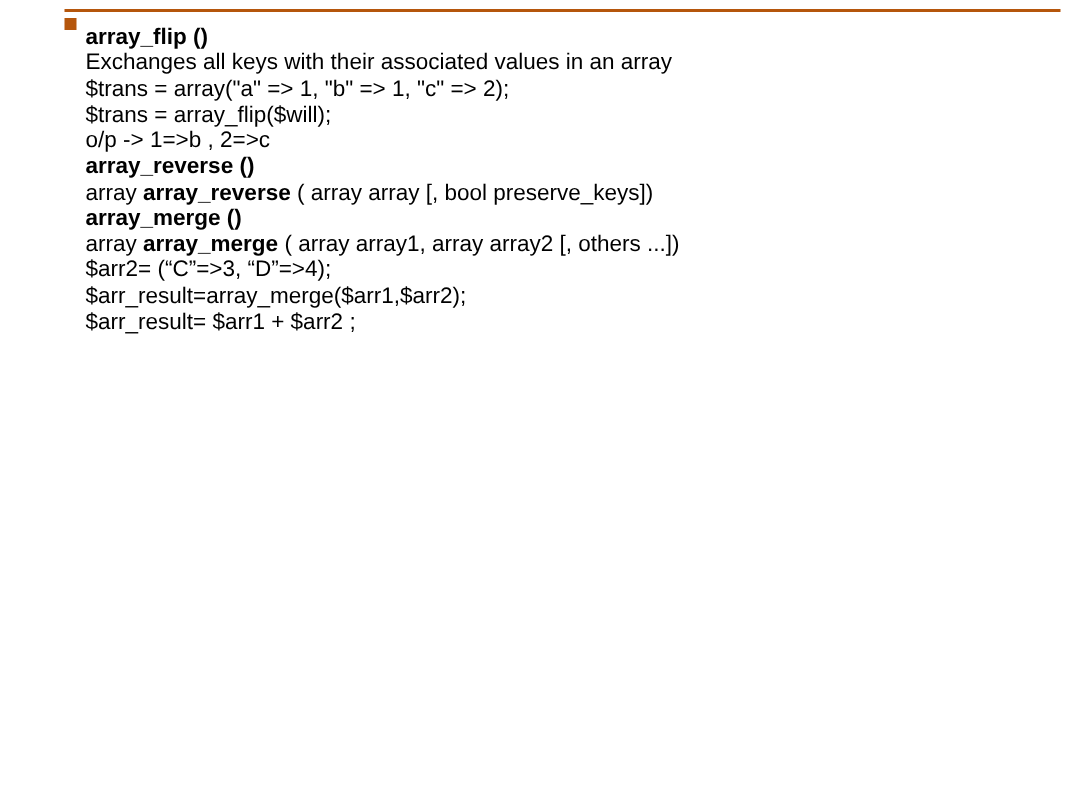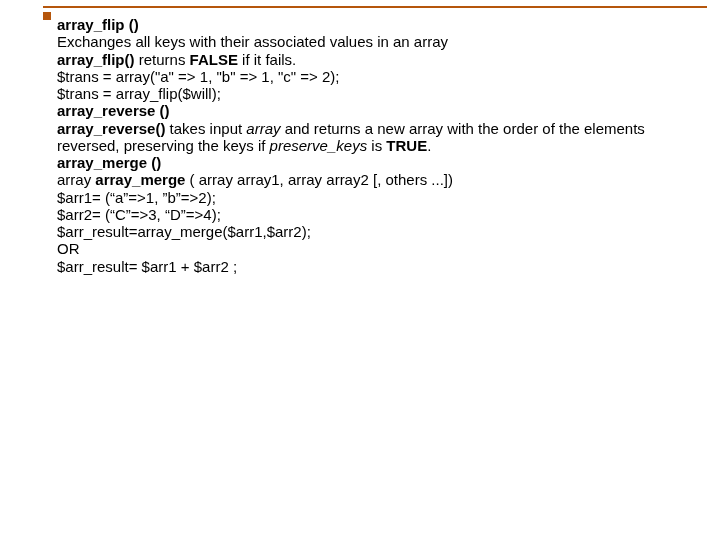--- a/index.html
+++ b/index.html
@@ -51,32 +51,28 @@
 </style>
 </head>
 <body>
 
 <div class="slide">
   <div class="rule"></div>
   <div class="bullet"></div>
   <div class="content">
     <p><span class="b">array_flip ()</span></p>
     <p>Exchanges all keys with their associated values in an array</p>
-    <p>
-      <span class="b">array_flip()</span><span> returns </span><span class="b">FALSE</span><span> if it fails.</span>
-    </p>
     <p>$trans = array("a" =&gt; 1, "b" =&gt; 1, "c" =&gt; 2);</p>
     <p>$trans = array_flip($will);</p>
+    <p>o/p -&gt;  1=&gt;b , 2=&gt;c</p>
     <p><span class="b">array_reverse ()</span></p>
     <p>
-      <span class="b">array_reverse()</span><span> takes input </span><span class="i">array</span><span> and returns a new array with the order of the elements reversed, preserving the keys if </span><span class="i">preserve_keys</span><span> is </span><span class="b">TRUE</span><span>.</span>
+      <span>array </span><span class="b">array_reverse</span><span> ( array array [, bool preserve_keys])</span>
     </p>
     <p><span class="b">array_merge ()</span></p>
     <p>
       <span>array </span><span class="b">array_merge</span><span> ( array array1, array array2 [, others ...])</span>
     </p>
-    <p>$arr1= (“a”=&gt;1, ”b”=&gt;2);</p>
     <p>$arr2= (“C”=&gt;3, “D”=&gt;4);</p>
     <p>$arr_result=array_merge($arr1,$arr2);</p>
-    <p>OR</p>
     <p>$arr_result= $arr1 + $arr2  ;</p>
   </div>
 </div>
 
 </body></html>

